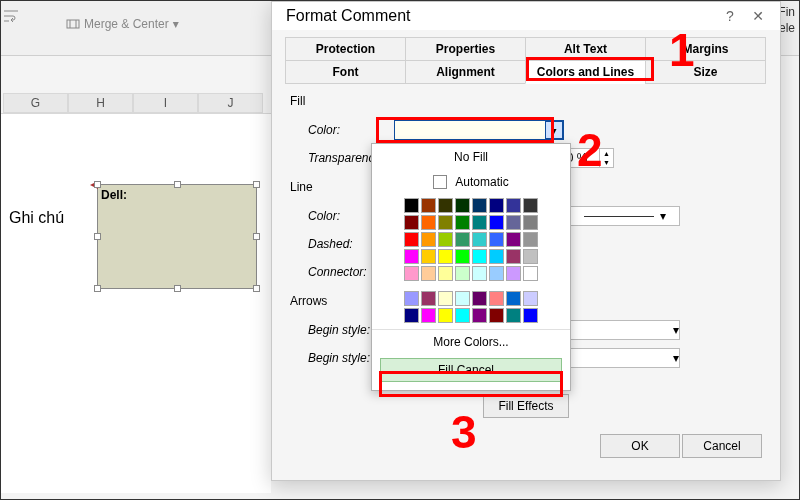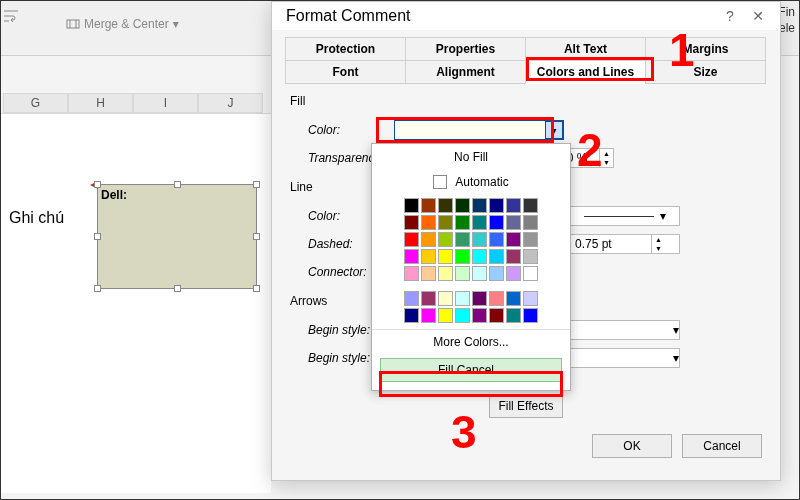--- a/index.html
+++ b/index.html
@@ -37,21 +37,21 @@
   .dd-btn{width:18px;height:18px; margin-left:auto;border:1px solid #0e4d9d;background:#cfe2ff;display:flex;align-items:center;justify-content:center;font-size:10px;}
   .trans-track{ width:154px; height:3px; background:#ccc; position:relative;}
   .trans-track .tick{position:absolute;left:0;top:-6px;width:2px;height:14px;background:#777;}
   .trans-track .tickr{left:auto;right:0;}
   .spinwrap{display:inline-flex;align-items:center; border:1px solid #bbb; background:#fff; height:20px;}
   .spinwrap input{width:44px;border:none;outline:none;text-align:center;font-size:12px;}
   .spinbtns{display:flex; flex-direction:column;}
   .spinbtns div{width:14px;height:9px;border-left:1px solid #bbb;display:flex;align-items:center;justify-content:center;font-size:7px;}
   .line-style{ width:110px; height:20px; border:1px solid #bbb; background:#fff; display:flex; align-items:center; justify-content:center;}
   .line-style .l{ border-top:1px solid #333; width:70px;}
-  .btn-row { display:flex; justify-content:flex-end; gap:10px; padding:10px 18px 0;align-items:center; }
+  .btn-row { display:flex; justify-content:flex-end; gap:2px; padding:10px 18px 0;align-items:center; }
   .stdbtn { width:80px; height:24px; border:1px solid #b0b0b0; background:#eee; display:flex; align-items:center; justify-content:center;}
   
   .color-popup{ position:absolute; left:370px; top:142px; width:200px; background:#fff; border:1px solid #b0b0b0; box-shadow:0 3px 10px rgba(0,0,0,0.25); z-index:5;}
   .cp-row{ display:flex; align-items:center; justify-content:center; padding:5px 0; gap:8px; font-size:12px;}
   .cp-row.opt{border-top:1px solid #e0e0e0;}
   .cp-nofill{ padding:6px 0; text-align:center;}
   .cp-autobox{width:14px;height:14px;border:1px solid #888;background:#fff;}
   .cp-grid{ padding:4px 10px 6px; display:flex; flex-direction:column; gap:2px;}
   .cp-gridrow{display:flex; gap:2px; justify-content:center;}
   .sw{width:15px;height:15px;border:1px solid #aaa;}
@@ -157,27 +157,20 @@
         <label>Color:</label>
         <div style="width:170px"></div>
         <div class="line-style">
             <span class="l"></span>
             <span style="margin-left:6px">▾</span>
           </div>
       </div>
       <div class="row">
         <label>Dashed:</label>
         <div style="width:170px"></div>
-        <div class="spinwrap" style="width:110px">
-          <input style="width: 80px; text-align: left; padding-left: 4px;" value="0.75 pt">
-          <div class="spinbtns">
-              <div>▲</div>
-              <div>▼</div>
-            </div>
-        </div>
       </div>
       <div class="row">
         <label>Connector:</label>
       </div>
     </div>
 
     <div class="section-label" style="margin-top:8px">Arrows</div>
     <div class="subcontent">
       <div class="row">
         <label>Begin style:</label>
@@ -189,21 +182,21 @@
       <div class="row">
         <label>Begin style:</label>
         <div style="width:170px"></div>
         <div class="line-style">
             <span style="margin-left:auto">▾</span>
           </div>
       </div>
     </div>
 
     <div style="text-align:center; margin-top:22px;">
-      <div class="stdbtn" style="display:inline-flex; width:74px;">Fill Effects</div>
+      <div class="stdbtn" style="display:inline-flex; width:86px;">Fill Effects</div>
     </div>
   </div>
 
   <div class="btn-row">
     <div class="stdbtn">OK</div>
     <div class="stdbtn">Cancel</div>
   </div>
 </div>
 
 <div class="color-popup">

